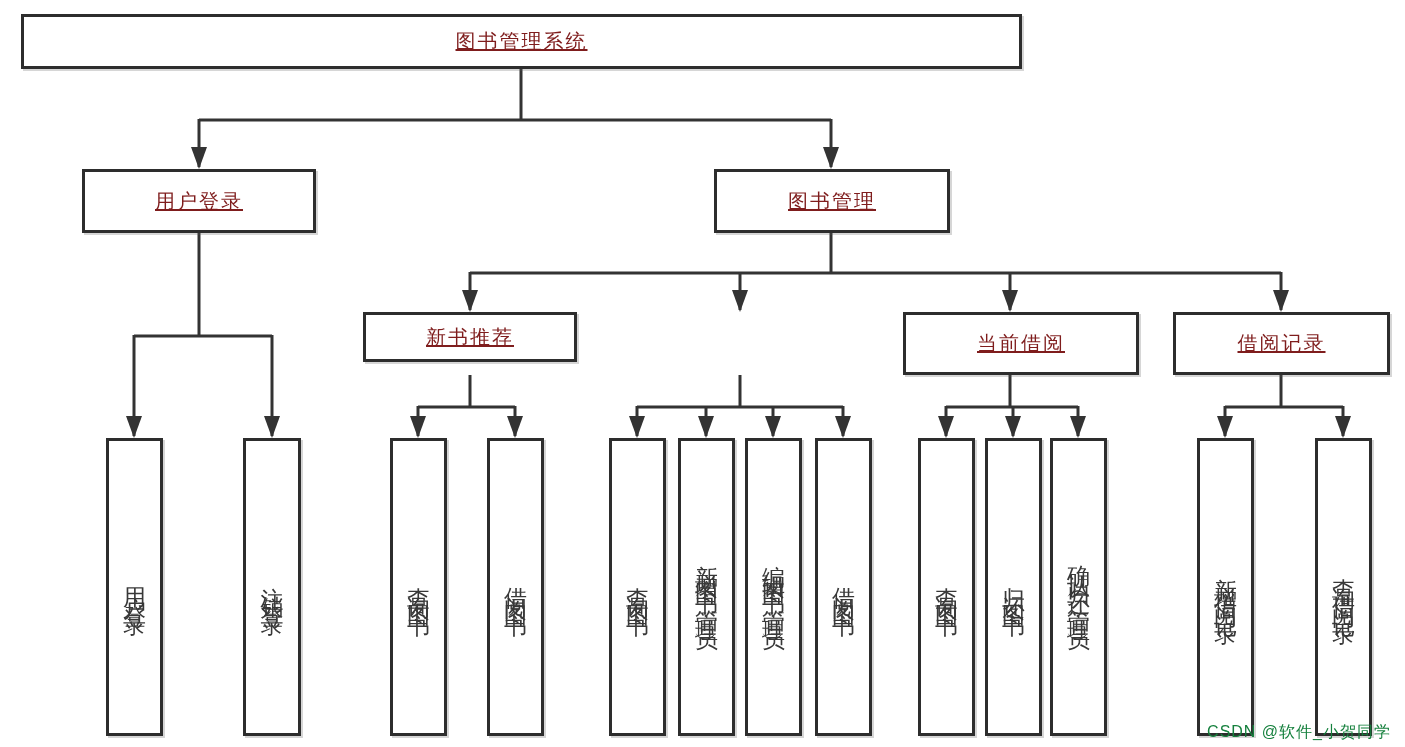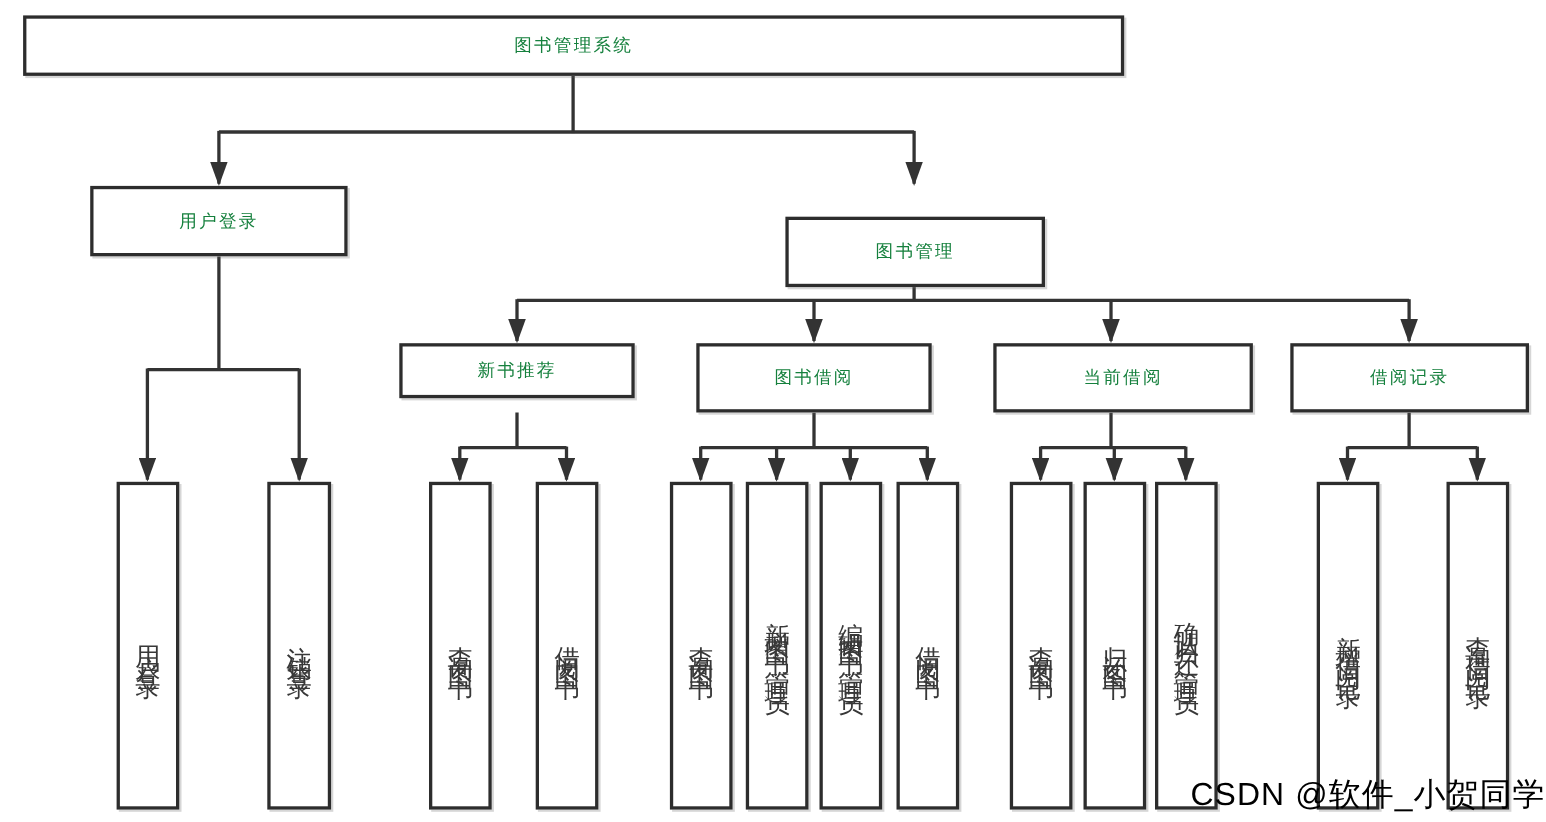--- a/index.html
+++ b/index.html
@@ -26,41 +26,42 @@
     box-sizing: border-box;
     background: #ffffff;
     border: 3px solid #2d2d2d;
     box-shadow: 2px 2px 0 rgba(90,90,90,0.25);
     display: flex;
     align-items: center;
     justify-content: center;
     text-align: center;
   }
   .hlabel {
-    font-size: 16px;
+    font-size: 20px;
     letter-spacing: 2px;
-    color: #15803d;
+    color: #7f1d1d;
     white-space: nowrap;
+    text-decoration: underline;
   }
   .leaf { width: 57px; top: 438px; height: 298px; }
   .vlabel {
     writing-mode: vertical-rl;
     text-orientation: mixed;
     font-size: 23px;
     letter-spacing: 9px;
     line-height: 1;
     color: #383838;
   }
   .watermark {
     position: absolute;
-    right: 0;
+    right: 14px;
     bottom: 4px;
-    font-size: 29px;
+    font-size: 16px;
     letter-spacing: 1px;
-    color: #000000;
+    color: #15803d;
     white-space: nowrap;
   }
 </style>
 </head>
 <body>
 
 <div class="canvas">
 
   <svg class="wires" viewBox="0 0 1405 747">
     <defs>
@@ -124,29 +125,26 @@
     </g>
   </svg>
 
   <div class="box" style="left:21px; top:14px; width:1001px; height:55px;">
     <span class="hlabel">图书管理系统</span>
   </div>
 
   <div class="box" style="left:82px; top:169px; width:234px; height:64px;">
     <span class="hlabel">用户登录</span>
   </div>
-  <div class="box" style="left:714px; top:169px; width:236px; height:64px;margin-top:28px;">
+  <div class="box" style="left:714px; top:169px; width:236px; height:64px;">
     <span class="hlabel">图书管理</span>
   </div>
 
   <div class="box" style="left:363px; top:312px; width:214px; height:50px;">
     <span class="hlabel">新书推荐</span>
-  </div>
-  <div class="box" style="left:633px; top:312px; width:214px; height:63px;">
-    <span class="hlabel">图书借阅</span>
   </div>
   <div class="box" style="left:903px; top:312px; width:236px; height:63px;">
     <span class="hlabel">当前借阅</span>
   </div>
   <div class="box" style="left:1173px; top:312px; width:217px; height:63px;">
     <span class="hlabel">借阅记录</span>
   </div>
 
   <div class="box leaf" style="left:106px;">
     <span class="vlabel">用户登录</span>

